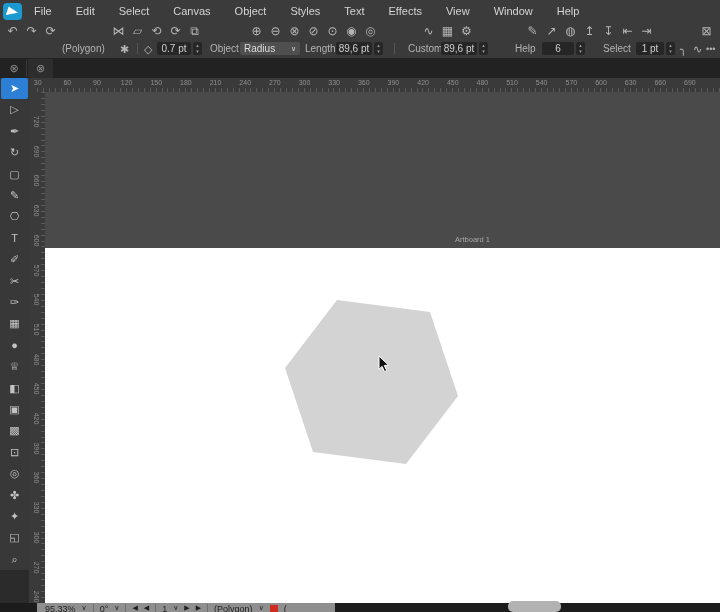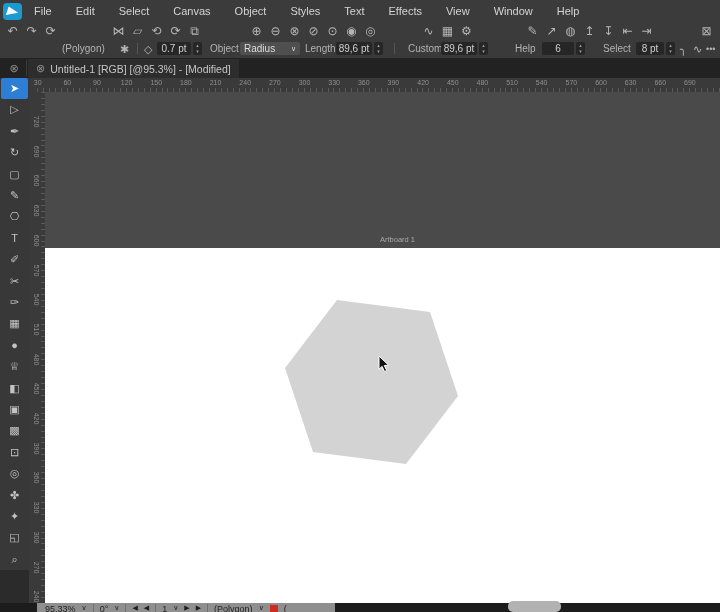--- a/index.html
+++ b/index.html
@@ -62,21 +62,21 @@
           border-right:1px solid #2c2c2c;overflow:hidden;}
   .vruler::after{content:"";position:absolute;top:0;right:0;width:4px;height:100%;
           background:repeating-linear-gradient(to bottom,rgba(255,255,255,.16) 0 1px,transparent 1px 5.94px);}
   .vlab{position:absolute;left:2px;font-size:7px;color:#8f8f8f;transform:rotate(90deg);transform-origin:center;}
   .ruler-corner{position:absolute;left:29px;top:78px;width:16px;height:14px;background:#3a3a3a;
           border-right:1px solid #2c2c2c;border-bottom:1px solid #2c2c2c;}
 
   
   .pasteboard{position:absolute;left:45px;top:92px;width:675px;height:156px;background:#4a4a4a;}
   .artboard{position:absolute;left:45px;top:248px;width:675px;height:355px;background:#ffffff;}
-  .artboard-label{position:absolute;left:380px;top:235px;width:110px;text-align:left;
+  .artboard-label{position:absolute;left:380px;top:235px;width:110px;text-align:right;
           font-size:7.5px;color:#a8a8a8;}
   .canvas-svg{position:absolute;left:45px;top:92px;width:675px;height:511px;pointer-events:none;}
 
   
   .statusbar{position:absolute;left:0;top:603px;width:720px;height:14px;background:#1c1c1c;}
   .status-left{position:absolute;left:37px;top:0;width:290px;height:14px;background:#8f8f8f;
           display:flex;align-items:flex-start;gap:6px;padding:1px 0 0 8px;font-size:9px;color:#1f1f1f;}
   .status-left .chev{font-size:7px;}
   .status-left .ssep{width:1px;height:10px;background:#6f6f6f;}
   .status-left .nav{font-size:7px;}
@@ -154,33 +154,32 @@
     <div class="cb cb-field" style="left:336px;width:36px">89,6 pt</div>
     <div class="cb cb-stepper" style="left:374px"><span>▴</span><br><span>▾</span></div>
     <div class="cb cb-sep" style="left:394px"></div>
     <span class="cb" style="left:408px">Custom</span>
     <div class="cb cb-field" style="left:441px;width:36px">89,6 pt</div>
     <div class="cb cb-stepper" style="left:479px"><span>▴</span><br><span>▾</span></div>
     <span class="cb" style="left:515px">Help</span>
     <div class="cb cb-field" style="left:542px;width:32px">6</div>
     <div class="cb cb-stepper" style="left:576px"><span>▴</span><br><span>▾</span></div>
     <span class="cb" style="left:603px">Select</span>
-    <div class="cb cb-field" style="left:636px;width:28px">8 pt</div>
+    <div class="cb cb-field" style="left:636px;width:28px">1 pt</div>
     <div class="cb cb-stepper" style="left:666px"><span>▴</span><br><span>▾</span></div>
     <span class="cb cb-icon" style="left:680px">╮</span>
     <span class="cb cb-icon" style="left:693px">∿</span>
     <span class="cb" style="left:706px;font-size:9px">•••</span>
   </div>
 
   <div class="tabbar">
     <span class="tab-close-all">⊗</span>
     <div class="vsep"></div>
     <div class="doc-tab">
       <span class="x">⊗</span>
-      <span class="t">Untitled-1 [RGB] [@95.3%] - [Modified]</span>
     </div>
   </div>
 
   <div class="ruler-corner"></div>
   <div class="hruler">
       <span class="hlab" style="left: 8.649px;">30</span>
       <span class="hlab" style="left: 38.298px;">60</span>
       <span class="hlab" style="left: 67.947px;">90</span>
       <span class="hlab" style="left: 97.596px;">120</span>
       <span class="hlab" style="left: 127.245px;">150</span>

